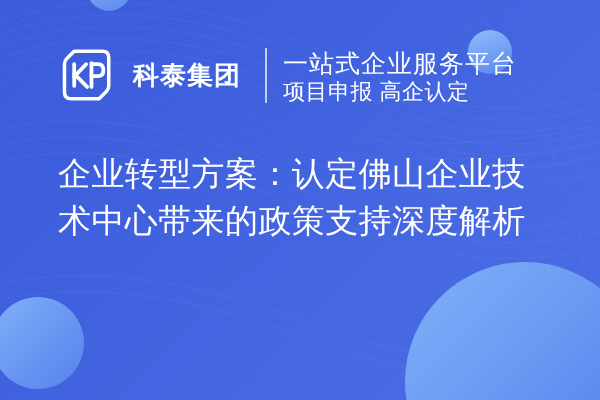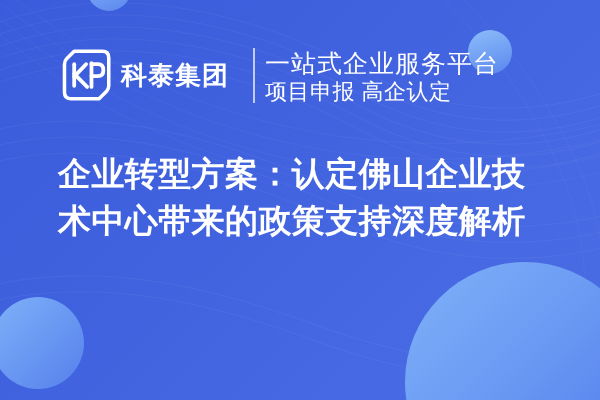--- a/index.html
+++ b/index.html
@@ -89,21 +89,21 @@
   }
 
   .logo-mark {
     width: 54px;
     height: 54px;
     flex: 0 0 54px;
     display: block;
   }
 
   .brand-text {
-    margin-left: 9px;
+    margin-left: 21px;
     display: flex;
     flex-direction: column;
     justify-content: center;
   }
 
   .brand-cn {
     color: #ffffff;
     font-size: 26px;
     line-height: 29px;
     font-weight: bold;
@@ -133,21 +133,21 @@
 
   .divider {
     width: 2px;
     height: 55px;
     background: rgba(255, 255, 255, 0.68);
     margin-left: 24px;
     flex: 0 0 2px;
   }
 
   .tagline {
-    margin-left: 10px;
+    margin-left: 16px;
     display: flex;
     flex-direction: column;
     justify-content: center;
   }
 
   .tagline-main {
     color: #ffffff;
     font-size: 25px;
     line-height: 31px;
     letter-spacing: 1px;
@@ -165,21 +165,21 @@
 
   
   .title {
     position: absolute;
     left: 58px;
     top: 150px;
     width: 495px;
     color: #ffffff;
     font-size: 33px;
     line-height: 47px;
-    font-weight: bold;
+    font-weight: normal;
     letter-spacing: 0.4px;
     word-break: break-all;
   }
 </style>
 </head>
 <body>
 
 <div class="banner">
 
   <div class="bg-layer">

